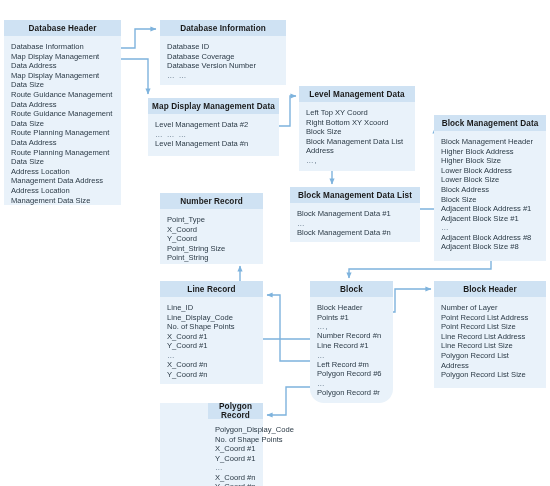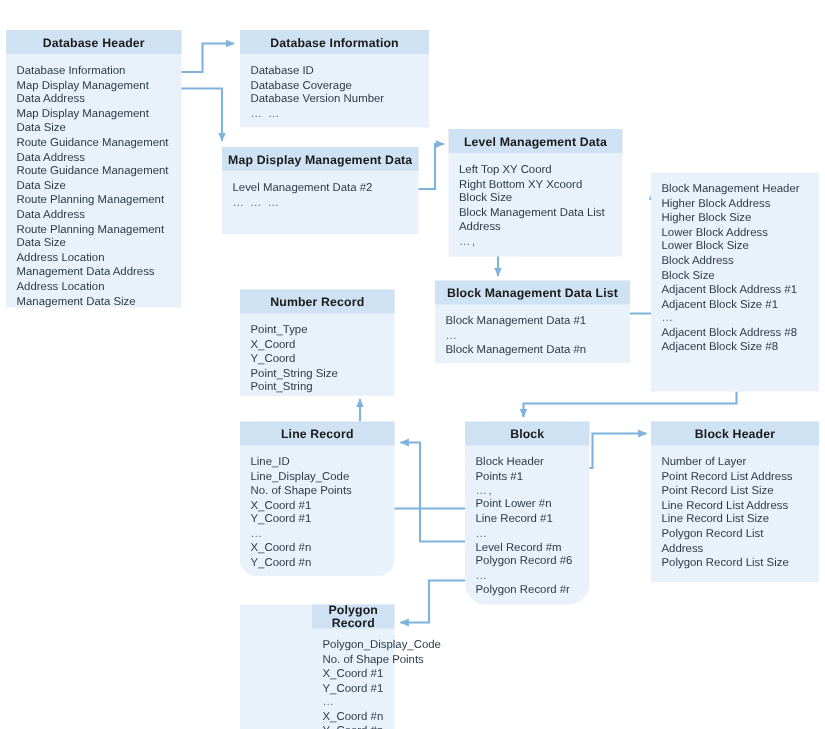--- a/index.html
+++ b/index.html
@@ -62,55 +62,56 @@
     <div class="body"><span class="ln">Database Information</span><span class="ln">Map Display Management</span><span class="ln">Data Address</span><span class="ln">Map Display Management</span><span class="ln">Data Size</span><span class="ln">Route Guidance Management</span><span class="ln">Data Address</span><span class="ln">Route Guidance Management</span><span class="ln">Data Size</span><span class="ln">Route Planning Management</span><span class="ln">Data Address</span><span class="ln">Route Planning Management</span><span class="ln">Data Size</span><span class="ln">Address Location</span><span class="ln">Management Data Address</span><span class="ln">Address Location</span><span class="ln">Management Data Size</span></div>
   </div>
 
   <div class="box" style="left:160px;top:4px;width:126px;height:65px;">
     <div class="hdr">Database Information</div>
     <div class="body"><span class="ln">Database ID</span><span class="ln">Database Coverage</span><span class="ln">Database Version Number</span><span class="ell">… …</span></div>
   </div>
 
   <div class="box" style="left:148px;top:82px;width:131px;height:58px;">
     <div class="hdr">Map Display Management Data</div>
-    <div class="body"><span class="ln">Level Management Data #2</span><span class="ell">… … …</span></div>
+    <div class="body"><span class="ln">Level Management Data #2</span><span class="ell">… … …</span><span class="ln">Level Management Data #n</span></div>
   </div>
 
   <div class="box" style="left:299px;top:70px;width:116px;height:85px;">
     <div class="hdr">Level Management Data</div>
     <div class="body"><span class="ln">Left Top XY Coord</span><span class="ln">Right Bottom XY Xcoord</span><span class="ln">Block Size</span><span class="ln">Block Management Data List</span><span class="ln">Address</span><span class="ell">…,</span></div>
   </div>
 
   <div class="box" style="left:290px;top:171px;width:130px;height:55px;">
     <div class="hdr">Block Management Data List</div>
     <div class="body"><span class="ln">Block Management Data #1</span><span class="ell">…</span><span class="ln">Block Management Data #n</span></div>
   </div>
 
   <div class="box" style="left:434px;top:99px;width:112px;height:146px;">
+    <div class="hdr">Block Management Data</div>
     <div class="body"><span class="ln">Block Management Header</span><span class="ln">Higher Block Address</span><span class="ln">Higher Block Size</span><span class="ln">Lower Block Address</span><span class="ln">Lower Block Size</span><span class="ln">Block Address</span><span class="ln">Block Size</span><span class="ln">Adjacent Block Address #1</span><span class="ln">Adjacent Block Size #1</span><span class="ell">…</span><span class="ln">Adjacent Block Address #8</span><span class="ln">Adjacent Block Size #8</span></div>
   </div>
 
   <div class="box" style="left:160px;top:177px;width:103px;height:71px;">
     <div class="hdr">Number Record</div>
     <div class="body"><span class="ln">Point_Type</span><span class="ln">X_Coord</span><span class="ln">Y_Coord</span><span class="ln">Point_String Size</span><span class="ln">Point_String</span></div>
   </div>
 
-  <div class="box" style="left:160px;top:265px;width:103px;height:103px;border-radius:11px;">
+  <div class="box" style="left:160px;top:265px;width:103px;height:103px;">
     <div class="hdr">Line Record</div>
     <div class="body"><span class="ln">Line_ID</span><span class="ln">Line_Display_Code</span><span class="ln">No. of Shape Points</span><span class="ln">X_Coord #1</span><span class="ln">Y_Coord #1</span><span class="ell">…</span><span class="ln">X_Coord #n</span><span class="ln">Y_Coord #n</span></div>
   </div>
 
   <div class="box" style="left:160px;top:387px;width:103px;height:93px;padding-left:48px;">
     <div class="hdr">Polygon Record</div>
     <div class="body"><span class="ln">Polygon_Display_Code</span><span class="ln">No. of Shape Points</span><span class="ln">X_Coord #1</span><span class="ln">Y_Coord #1</span><span class="ell">…</span><span class="ln">X_Coord #n</span><span class="ln">Y_Coord #n</span></div>
   </div>
 
   <div class="box" style="left:310px;top:265px;width:83px;height:122px;border-radius:14px;">
     <div class="hdr">Block</div>
-    <div class="body"><span class="ln">Block Header</span><span class="ln">Points #1</span><span class="ell">…,</span><span class="ln">Point Lower #n</span><span class="ln">Line Record #1</span><span class="ell">…</span><span class="ln">Level Record #m</span><span class="ln">Polygon Record #6</span><span class="ell">…</span><span class="ln">Polygon Record #r</span></div>
+    <div class="body"><span class="ln">Block Header</span><span class="ln">Points #1</span><span class="ell">…,</span><span class="ln">Number Record #n</span><span class="ln">Line Record #1</span><span class="ell">…</span><span class="ln">Left Record #m</span><span class="ln">Polygon Record #6</span><span class="ell">…</span><span class="ln">Polygon Record #r</span></div>
   </div>
 
   <div class="box" style="left:434px;top:265px;width:112px;height:107px;">
     <div class="hdr">Block Header</div>
     <div class="body"><span class="ln">Number of Layer</span><span class="ln">Point Record List Address</span><span class="ln">Point Record List Size</span><span class="ln">Line Record List Address</span><span class="ln">Line Record List Size</span><span class="ln">Polygon Record List</span><span class="ln">Address</span><span class="ln">Polygon Record List Size</span></div>
   </div>
 
 </div>
 
 </body></html>

